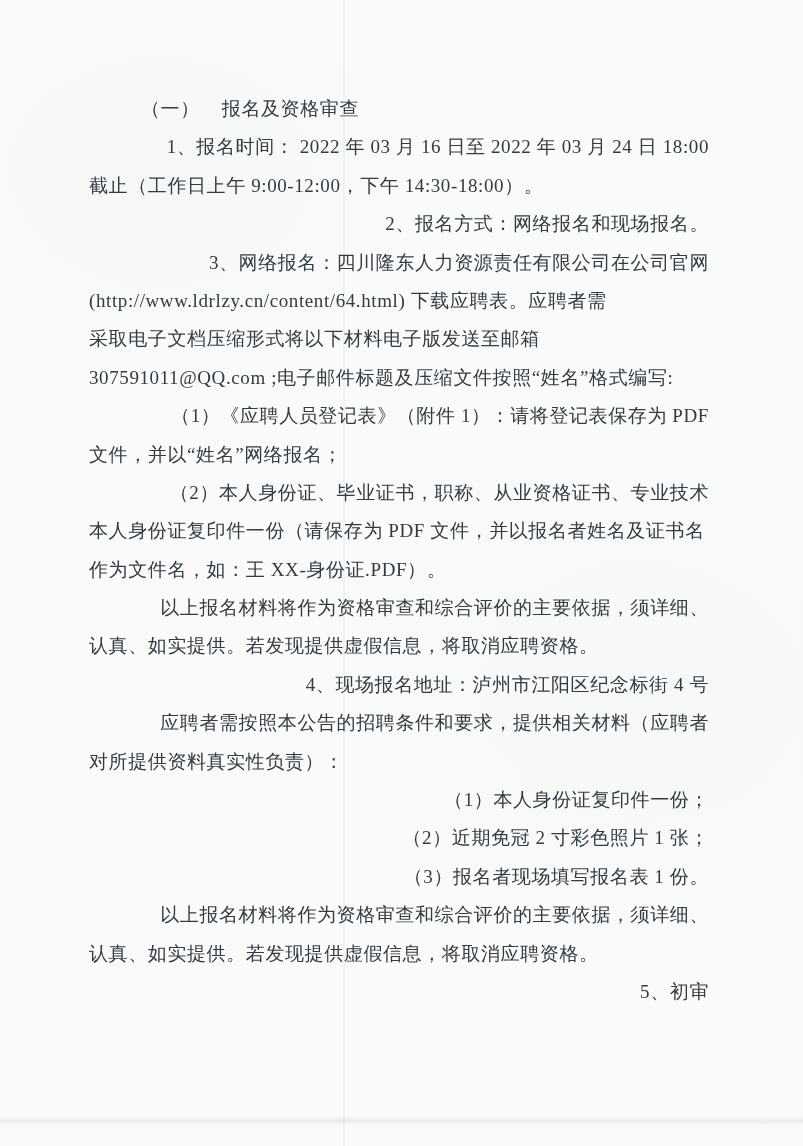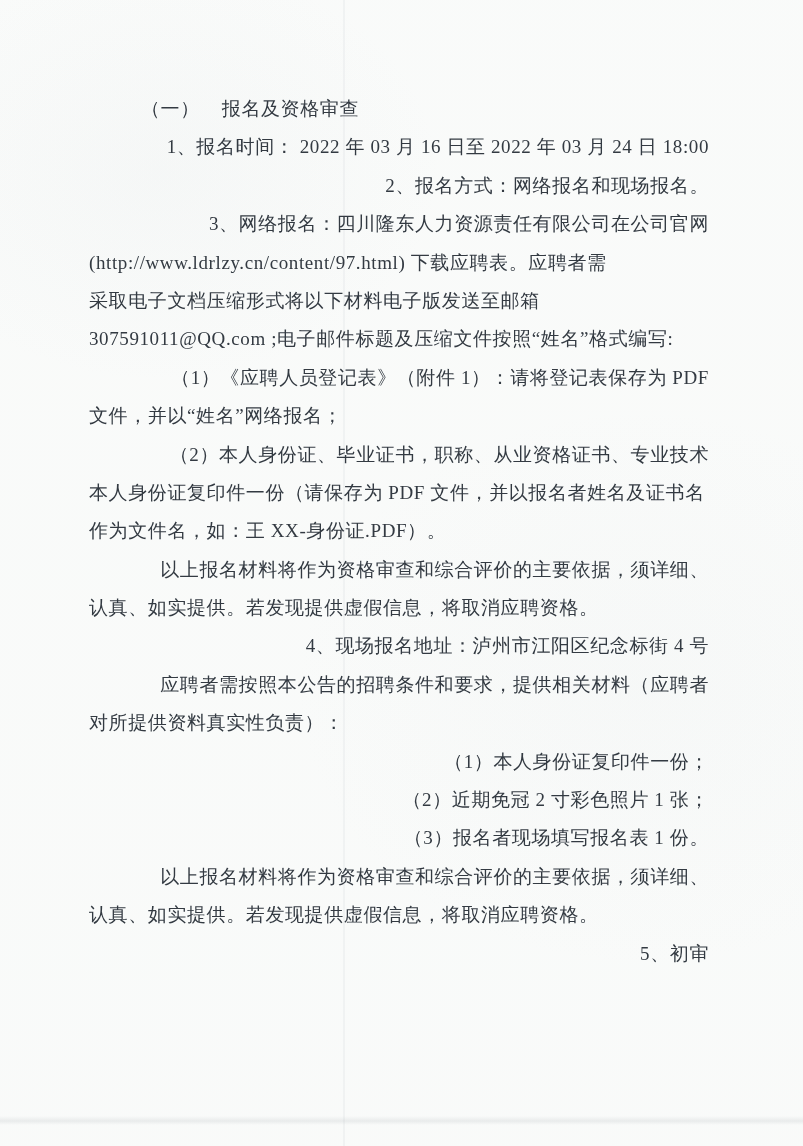--- a/index.html
+++ b/index.html
@@ -73,23 +73,24 @@
 <body>
 
 <div class="paper-texture"></div>
 <div class="scan-streak"></div>
 <div class="bottom-edge-shadow"></div>
 
 <div class="content">
   <div class="line heading"><span>（一）</span><span class="heading-title">报名及资格审查</span></div>
   <div id="lines">
       <div class="line indent">1、报名时间： 2022 年 03 月 16 日至 2022 年 03 月 24 日 18:00</div>
+      <div class="line">截止（工作日上午 9:00-12:00，下午 14:30-18:00）。</div>
       <div class="line indent">2、报名方式：网络报名和现场报名。</div>
       <div class="line indent">3、网络报名：四川隆东人力资源责任有限公司在公司官网</div>
-      <div class="line">(http://www.ldrlzy.cn/content/97.html) 下载应聘表。应聘者需</div>
+      <div class="line">(http://www.ldrlzy.cn/content/64.html) 下载应聘表。应聘者需</div>
       <div class="line">采取电子文档压缩形式将以下材料电子版发送至邮箱</div>
       <div class="line">307591011@QQ.com ;电子邮件标题及压缩文件按照“姓名”格式编写:</div>
       <div class="line indent">（1）《应聘人员登记表》（附件 1）：请将登记表保存为 PDF</div>
       <div class="line">文件，并以“姓名”网络报名；</div>
       <div class="line indent">（2）本人身份证、毕业证书，职称、从业资格证书、专业技术</div>
       <div class="line">本人身份证复印件一份（请保存为 PDF 文件，并以报名者姓名及证书名</div>
       <div class="line">作为文件名，如：王 XX-身份证.PDF）。</div>
       <div class="line indent">以上报名材料将作为资格审查和综合评价的主要依据，须详细、</div>
       <div class="line">认真、如实提供。若发现提供虚假信息，将取消应聘资格。</div>
       <div class="line indent">4、现场报名地址：泸州市江阳区纪念标街 4 号</div>

